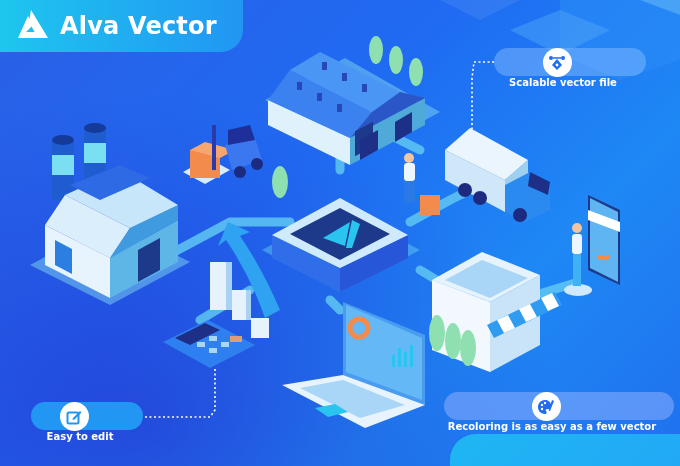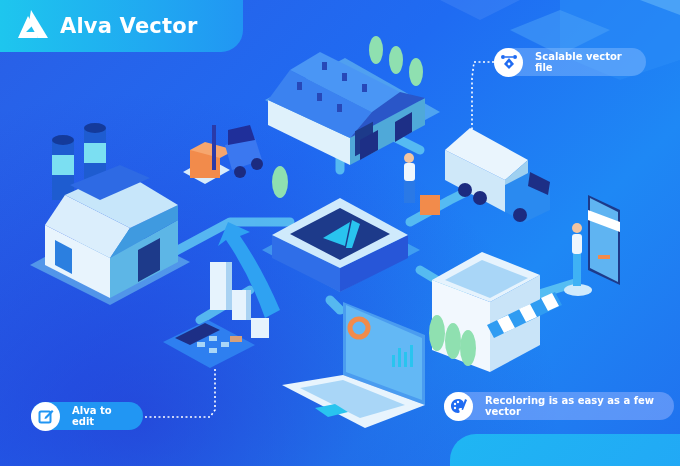--- a/index.html
+++ b/index.html
@@ -11,24 +11,24 @@
   .canvas::before {
     content: ""; position: absolute; inset: 0;
     background: radial-gradient(ellipse at 20% 90%, rgba(40,40,200,0.55) 0%, rgba(40,40,200,0) 55%);
   }
   .brand {
     position: absolute; left: 0; top: 0; width: 243px; height: 52px;
     background: linear-gradient(90deg, #1ec6ee 0%, #2196f3 100%);
     border-bottom-right-radius: 22px;
     display: flex; align-items: center; padding-left: 18px; gap: 12px;
   }
-  .brand-name { color: #fff; font-weight: bold; font-size: 21px; letter-spacing: 0.2px; }
+  .brand-name { color: #fff; font-weight: bold; font-size: 24px; letter-spacing: 0.2px; }
   .pill {
     position: absolute; height: 28px; border-radius: 14px; display: flex; align-items: center;
-    color: #fff; font-weight: bold; font-size: 10px; padding-right: 14px;
+    color: #fff; font-weight: bold; font-size: 10px; padding-right: 14px; flex-direction: column;
   }
   .pill .ic {
     width: 29px; height: 29px; border-radius: 50%; background: #fff; display: flex;
     align-items: center; justify-content: center; margin-right: 12px; flex-shrink: 0;
   }
   .pill-vector { left: 494px; top: 48px; width: 152px; background: rgba(140,190,255,0.45); }
   .pill-edit { left: 31px; top: 402px; width: 112px; background: #2196f3; }
   .pill-recolor { left: 444px; top: 392px; width: 230px; background: rgba(150,180,255,0.5); }
   .bottom-card {
     position: absolute; left: 450px; top: 434px; width: 260px; height: 60px;
@@ -241,21 +241,21 @@
     <span>Scalable vector file</span>
   </div>
 
   <div class="pill pill-edit">
     <span class="ic">
       <svg width="16" height="16" viewBox="0 0 16 16">
         <rect x="1.5" y="3.5" width="11" height="11" rx="1.5" fill="none" stroke="#2196f3" stroke-width="2"></rect>
         <path d="M7 9 L14 2 L15.5 3.5 L8.5 10.5 L6.5 11 Z" fill="#2196f3"></path>
       </svg>
     </span>
-    <span>Alva to edit</span>
+    <span>Easy to edit</span>
   </div>
 
   <div class="pill pill-recolor">
     <span class="ic">
       <svg width="18" height="18" viewBox="0 0 18 18">
         <path d="M8 2 C3 2 1 6 1 9 C1 13 4 16 8 16 C10 16 10 14 9 13 C8 12 9 11 10.5 11 L12 11 C13 11 14 9 14 7 C14 4 11 2 8 2 Z" fill="#1f6bf2"></path>
         <circle cx="5" cy="7" r="1.2" fill="#fff"></circle>
           <circle cx="8" cy="5" r="1.2" fill="#fff"></circle>
           <circle cx="5" cy="11" r="1.2" fill="#fff"></circle>
         <path d="M15 2 L17 3 L13 13 L11.5 12.5 Z" fill="#1f6bf2"></path>

